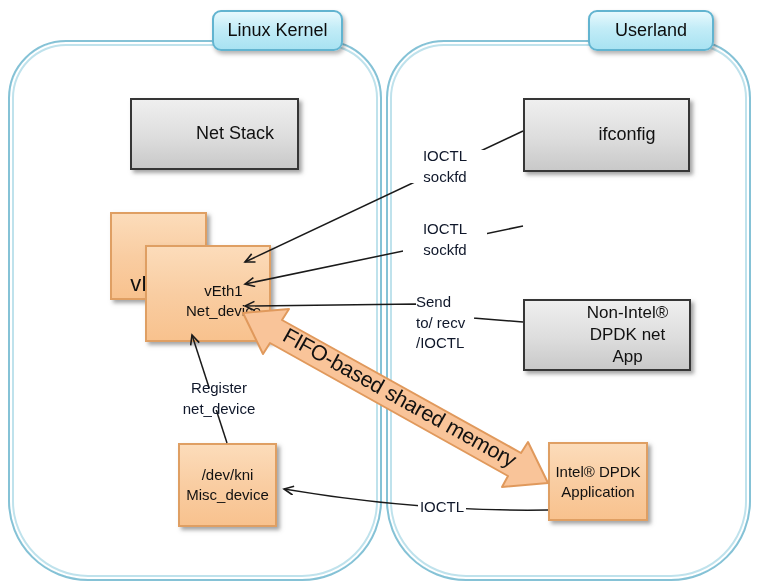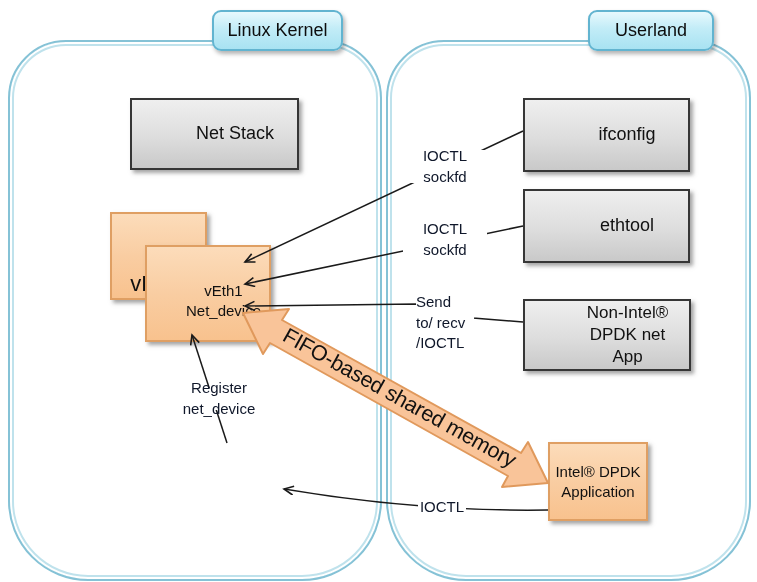--- a/index.html
+++ b/index.html
@@ -74,26 +74,27 @@
   <div class="box gray" id="net-stack">
     <span>Net Stack</span>
   </div>
   <div class="box orange" id="veth0-box">
     <span>vEth0</span>
   </div>
   <div class="box orange" id="veth1-box">
     <span>vEth1</span>
     <span>Net_device</span>
   </div>
+  <div class="box orange" id="dev-kni-box">
+    <span>/dev/kni</span>
+    <span>Misc_device</span>
+  </div>
 
   <div class="box gray" id="ifconfig-box">
     <span>ifconfig</span>
-  </div>
-  <div class="box gray" id="ethtool-box">
-    <span>ethtool</span>
   </div>
   <div class="box gray" id="non-intel-box">
     <span>Non-Intel®</span>
     <span>DPDK net</span>
     <span>App</span>
   </div>
   <div class="box orange" id="intel-app-box">
     <span>Intel® DPDK</span>
     <span>Application</span>
   </div>

